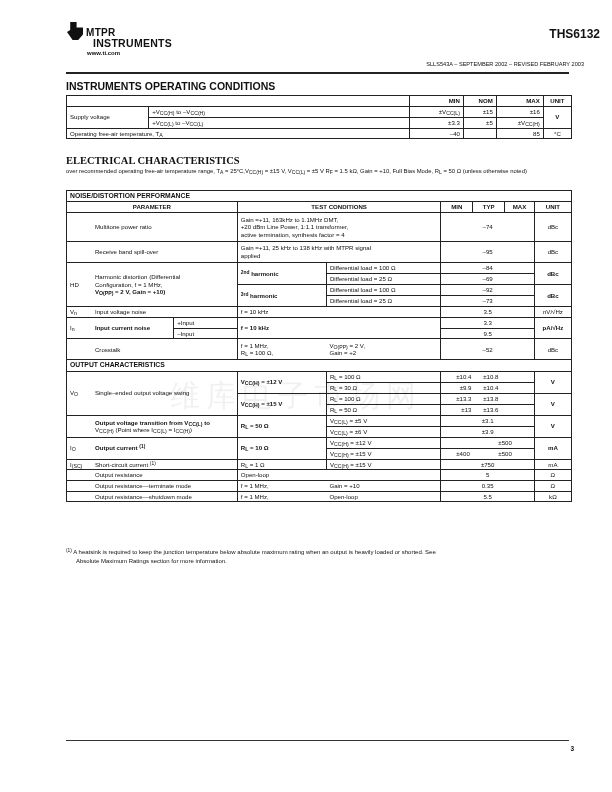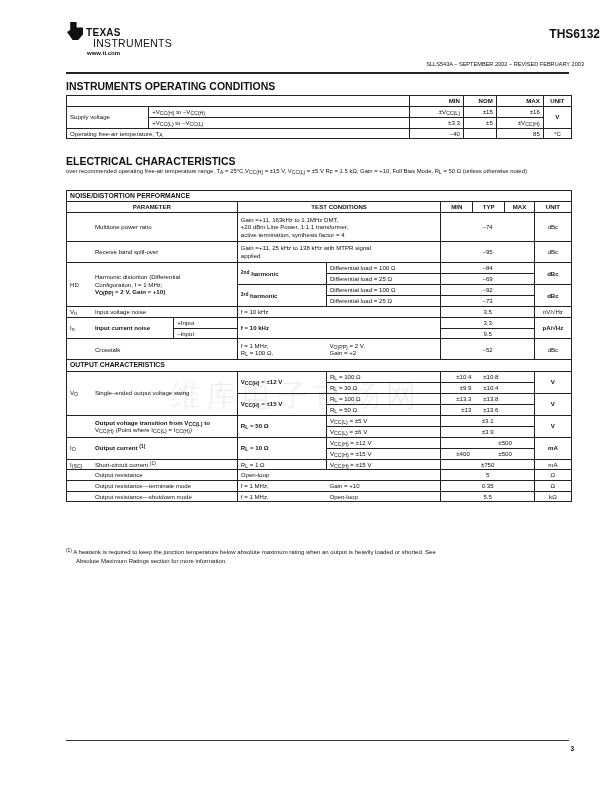--- a/index.html
+++ b/index.html
@@ -6,42 +6,42 @@
   body { width:612px; height:792px; position:relative; overflow:hidden;
          font-family:"Liberation Sans", sans-serif; color:#111; }
   .abs { position:absolute; }
   sub { font-size:0.85em; vertical-align:-0.25em; line-height:0; }
   sup { font-size:0.8em; vertical-align:0.35em; line-height:0; }
   
   .logo { left:67px; top:22px; width:80px; height:36px; }
   .logo .ti-mark { position:absolute; left:0; top:0; width:16px; height:18px; background:#111;
       clip-path: polygon(20% 0,60% 0,60% 30%,100% 30%,100% 70%,70% 100%,35% 100%,0 55%,20% 45%); }
   .logo .l1 { position:absolute; left:19px; top:5px; font-weight:bold; font-size:10px; letter-spacing:0.3px; }
-  .logo .l2 { position:absolute; left:0; top:15px; font-weight:normal; font-size:10.5px; letter-spacing:0.3px;padding-left:26px; }
+  .logo .l2 { position:absolute; left:0; top:15px; font-weight:bold; font-size:10.5px; letter-spacing:0.3px;padding-left:26px; }
   .logo .l3 { position:absolute; left:20px; top:28px; font-size:6px; font-weight:bold; }
   .partno { right:12px; top:27px; font-weight:bold; font-size:12px; }
   .docid { right:28px; top:61px; font-size:5.6px; }
   .hr-top { left:66px; top:72px; width:503px; height:1.5px; background:#222; }
   .h2 { font-weight:bold; font-size:10.5px; left:66px; }
   table { border-collapse:collapse; font-size:6.1px; position:absolute; }
   td { border:0.8px solid #222; padding:1px 3px; vertical-align:middle; line-height:1.25; }
   .r { text-align:right; } .c { text-align:center; } .b { font-weight:bold; }
   .nb { border:none; }
   .sub-note { left:66px; top:175px; width:506px; font-size:5.9px; line-height:1.3; }
   .footnote { left:66px; top:548px; width:506px; font-size:6px; line-height:1.45; }
   .hr-bot { left:66px; top:740px; width:503px; height:1.2px; background:#333; }
   .pageno { right:38px; top:745px; font-size:6.5px; font-weight:bold; }
   .wm { left:170px; top:376px; font-size:30px; color:rgba(0,0,0,0.06); font-family:"DejaVu Serif", serif; letter-spacing:6px; }
 </style>
 </head>
 <body>
 
 <div class="abs logo">
   <div class="ti-mark"></div>
-  <div class="l1">TEXAS</div>
+  <div class="l1">MTPR</div>
   <div class="l2">INSTRUMENTS</div>
   <div class="l3">www.ti.com</div>
 </div>
 <div class="abs partno">THS6132</div>
 <div class="abs docid">SLLS543A – SEPTEMBER 2002 – REVISED FEBRUARY 2003</div>
 <div class="abs hr-top"></div>
 
 <div class="abs h2" style="top:80px;">INSTRUMENTS OPERATING CONDITIONS</div>
 <table style="left:66px; top:95px; width:506px;">
   <colgroup>
@@ -77,21 +77,21 @@
   <tr style="height:10px">
     <td colspan="2"><span>Operating free-air temperature, T</span><sub>A</sub></td>
     <td class="r">–40</td>
     <td></td>
     <td class="r">85</td>
     <td class="c">°C</td>
   </tr>
 </tbody>
   </table>
 
-<div class="abs h2" style="top:155px;">ELECTRICAL CHARACTERISTICS</div>
+<div class="abs h2" style="top:155px;font-family:Liberation Serif, serif;">ELECTRICAL CHARACTERISTICS</div>
 <div class="abs sub-note" style="top:168px;"><span>over recommended operating free-air temperature range, T</span><sub>A</sub><span> = 25°C,V</span><sub>CC(H)</sub><span> = ±15 V, V</span><sub>CC(L)</sub><span> = ±5 V R</span><sub>F</sub><span> = 1.5 kΩ, Gain = +10, Full Bias Mode, R</span><sub>L</sub><span> = 50 Ω (unless otherwise noted)</span></div>
 
 <table style="left:66px; top:190px; width:506px;">
   <colgroup>
     <col style="width:24px">
       <col style="width:77px">
       <col style="width:60px">
     <col style="width:84px">
       <col style="width:108px">
     <col style="width:30px">

